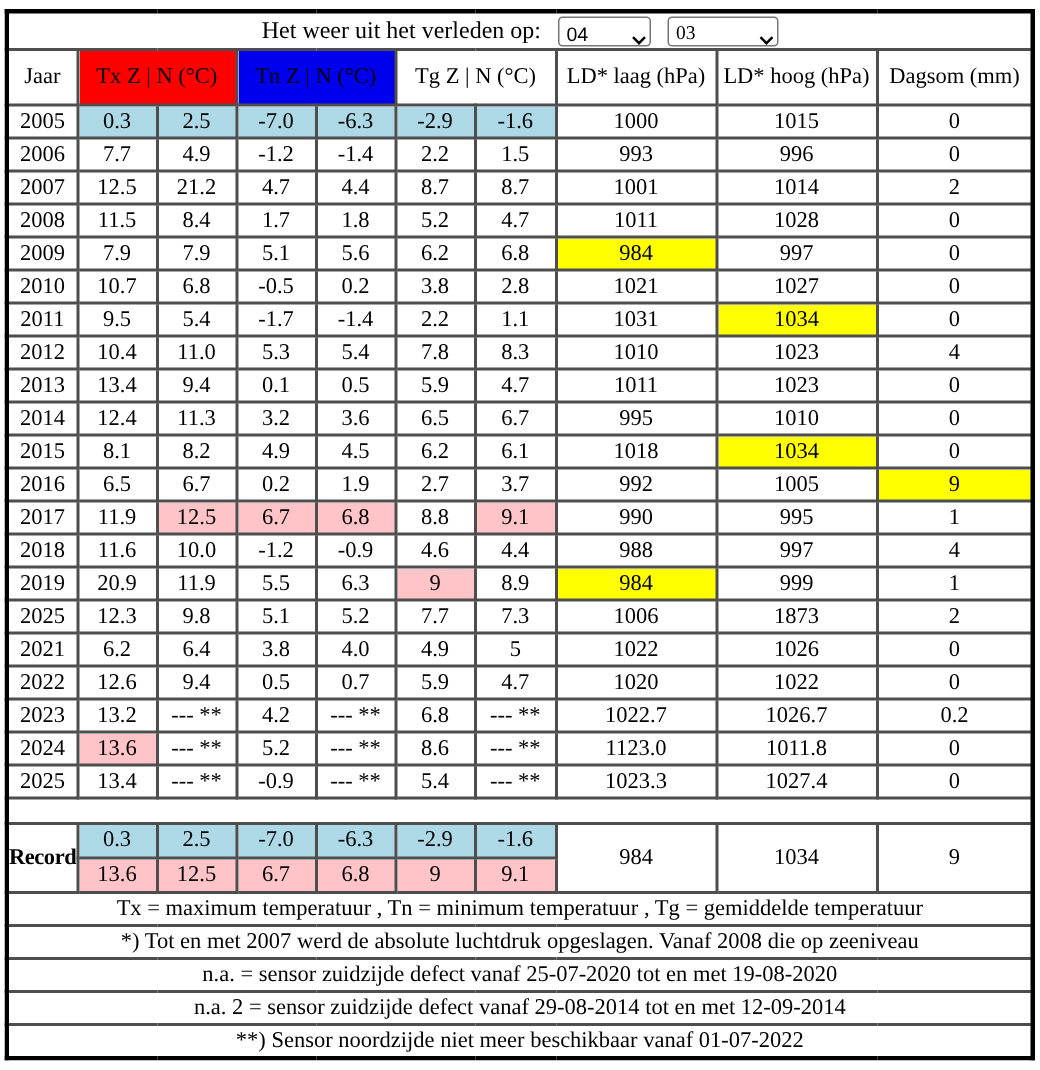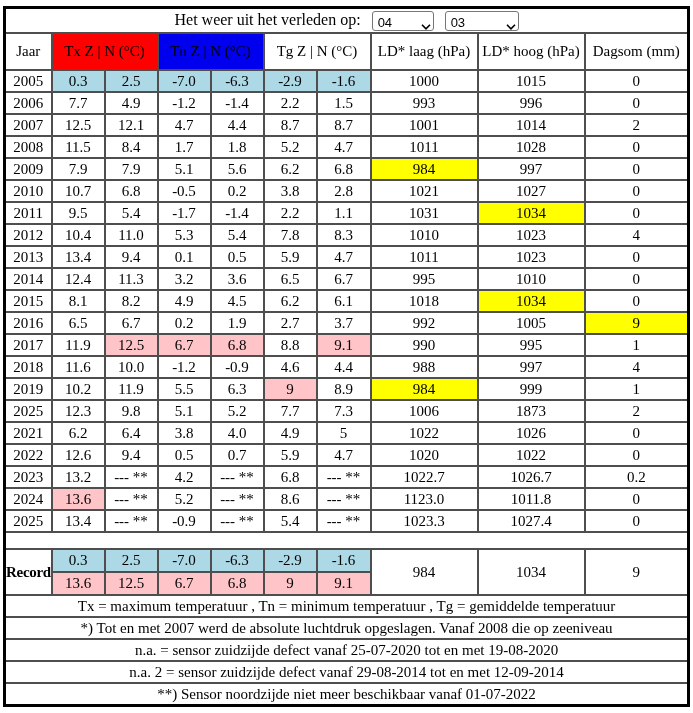--- a/index.html
+++ b/index.html
@@ -36,21 +36,21 @@
     margin-left: 7px;
     padding: 0 2px 0 5px;
     border: 1px solid #767676;
     border-radius: 3px;
     background: #ffffff;
     font-family: "Liberation Sans", "DejaVu Sans", sans-serif;
     font-size: 13px;
     vertical-align: middle;
     cursor: default;
   }
-  .sel-month { width: 74px; }
+  .sel-month { width: 74px; font-family: Liberation Serif, serif; }
   .chev { flex: 0 0 auto; }
   
   tr.header-row td { height: 35px; line-height: 17px; }
   .th-tx { background: var(--tx-bg); }
   .th-tn { background: var(--tn-bg); }
   .prewrap { white-space: pre-line; }
   
   tr.data-row td { height: 20px; }
   .hl-low   { background: var(--low-bg); }
   .hl-high  { background: var(--high-bg); }
@@ -131,21 +131,21 @@
         <td>-1.4</td>
         <td>2.2</td>
         <td>1.5</td>
         <td>993</td>
         <td>996</td>
         <td>0</td>
       </tr>
       <tr class="data-row">
         <td>2007</td>
         <td>12.5</td>
-        <td>12.1</td>
+        <td>21.2</td>
         <td>4.7</td>
         <td>4.4</td>
         <td>8.7</td>
         <td>8.7</td>
         <td>1001</td>
         <td>1014</td>
         <td>2</td>
       </tr>
       <tr class="data-row">
         <td>2008</td>
@@ -274,21 +274,21 @@
         <td>-1.2</td>
         <td>-0.9</td>
         <td>4.6</td>
         <td>4.4</td>
         <td>988</td>
         <td>997</td>
         <td>4</td>
       </tr>
       <tr class="data-row">
         <td>2019</td>
-        <td>10.2</td>
+        <td>20.9</td>
         <td>11.9</td>
         <td>5.5</td>
         <td>6.3</td>
         <td class="hl-high">9</td>
         <td>8.9</td>
         <td class="hl-press">984</td>
         <td>999</td>
         <td>1</td>
       </tr>
       <tr class="data-row">

